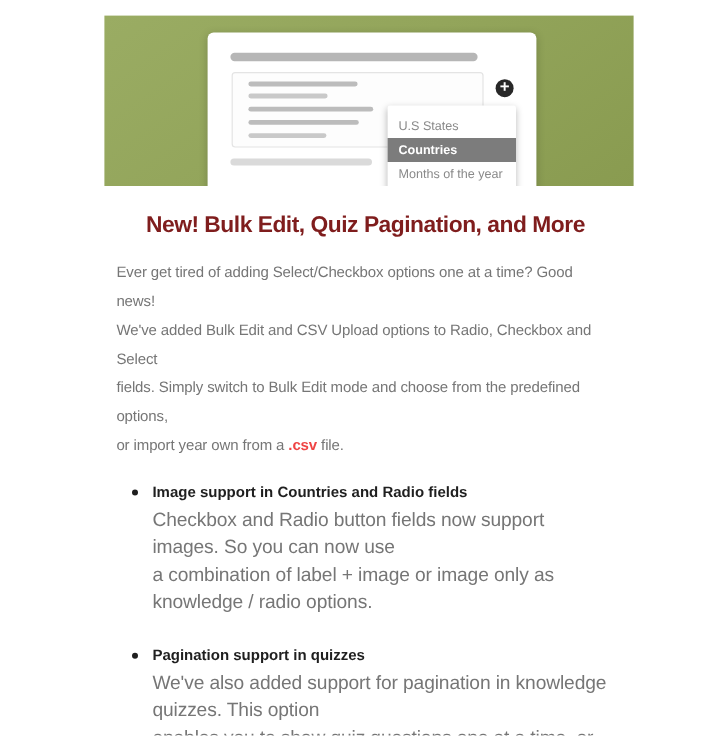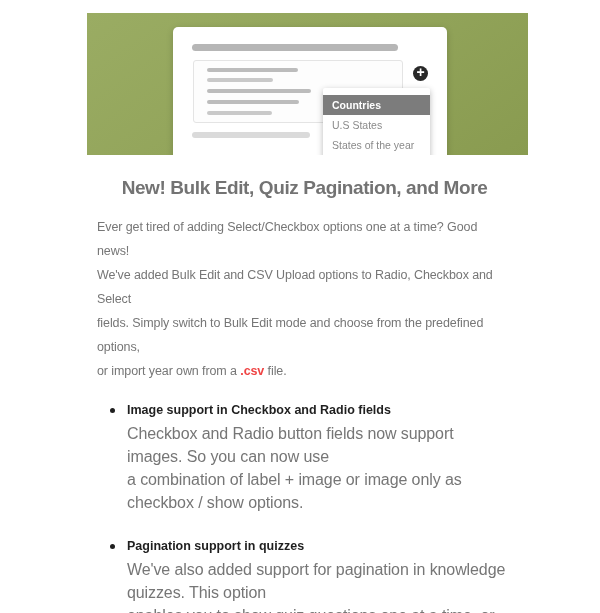--- a/index.html
+++ b/index.html
@@ -68,21 +68,21 @@
   }
   .dd-item.selected { background: #7c7c7c; color: #ffffff; font-weight: bold; }
 
   
   .content { padding: 0 88px 0 97px; }
   .page-title {
     margin: 20px 0 0;
     font-size: 19px; line-height: 26px;
     font-weight: bold;
     letter-spacing: -0.4px;
-    color: #737373;
+    color: #7f1d1d;
     text-align: center;
   }
   .intro {
     margin: 14px 0 0;
     font-size: 12.5px; line-height: 24px;
     letter-spacing: -0.1px;
     color: #767676;
     text-align: left;
   }
   .intro-line, .intro .gen-line { display: block; }
@@ -116,42 +116,42 @@
     <div class="field-panel">
       <div class="skline l1"></div>
       <div class="skline l2"></div>
       <div class="skline l3"></div>
       <div class="skline l4"></div>
       <div class="skline l5"></div>
     </div>
     <div class="bar footer-bar"></div>
     <div class="plus-btn"><span>+</span></div>
     <div class="dropdown">
+      <div class="dd-item">U.S States</div>
       <div class="dd-item selected">Countries</div>
-      <div class="dd-item">U.S States</div>
-      <div class="dd-item">States of the year</div>
+      <div class="dd-item">Months of the year</div>
     </div>
   </div>
 </div>
 
 <div class="content">
   <h1 class="page-title">New! Bulk Edit, Quiz Pagination, and More</h1>
 
   <div class="intro">
     <span><span class="gen-line" style="display: block;">Ever get tired of adding Select/Checkbox options one at a time? Good news!</span><span class="gen-line" style="display: block;">We've added Bulk Edit and CSV Upload options to Radio, Checkbox and Select</span><span class="gen-line" style="display: block;">fields. Simply switch to Bulk Edit mode and choose from the predefined options,</span></span>
     <span class="intro-line"><span>or import year own from a </span><span class="bold-ext">.csv</span><span> file.</span></span>
   </div>
 
   <ul class="features">
     <li class="feature">
       <span class="bullet-dot"></span>
-      <h3 class="feature-title">Image support in Checkbox and Radio fields</h3>
+      <h3 class="feature-title">Image support in Countries and Radio fields</h3>
       <div class="feature-body">
           <span class="gen-line" style="display: block;">Checkbox and Radio button fields now support images. So you can now use</span>
-          <span class="gen-line" style="display: block;">a combination of label + image or image only as checkbox / show options.</span>
+          <span class="gen-line" style="display: block;">a combination of label + image or image only as knowledge / radio options.</span>
         </div>
     </li>
     <li class="feature">
       <span class="bullet-dot"></span>
       <h3 class="feature-title">Pagination support in quizzes</h3>
       <div class="feature-body">
           <span class="gen-line" style="display: block;">We've also added support for pagination in knowledge quizzes. This option</span>
           <span class="gen-line" style="display: block;">enables you to show quiz questions one at a time, or all the questions at</span>
         </div>
     </li>

